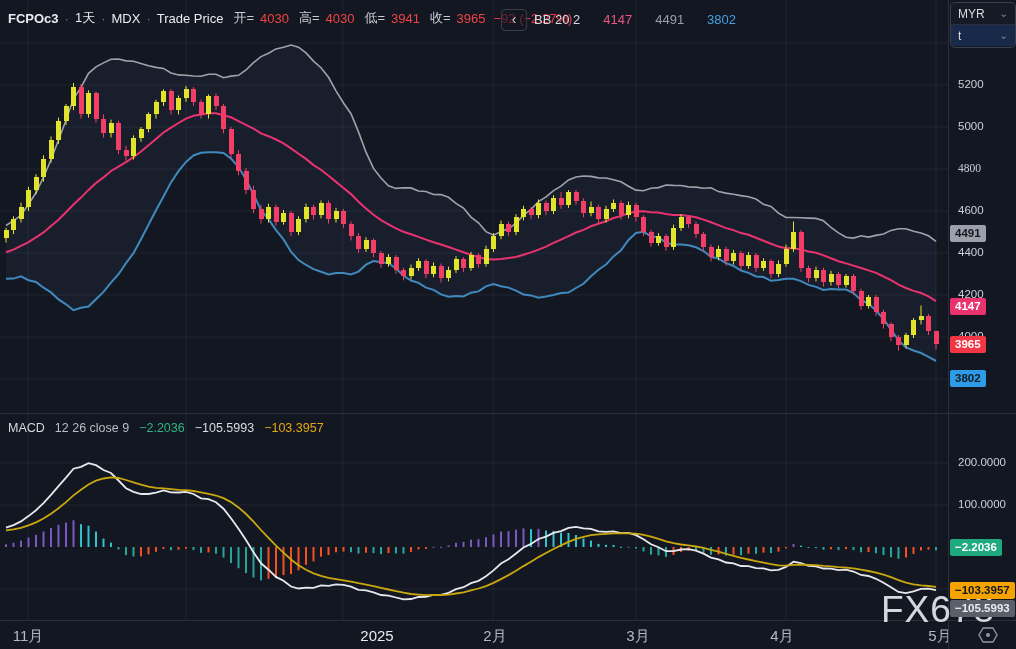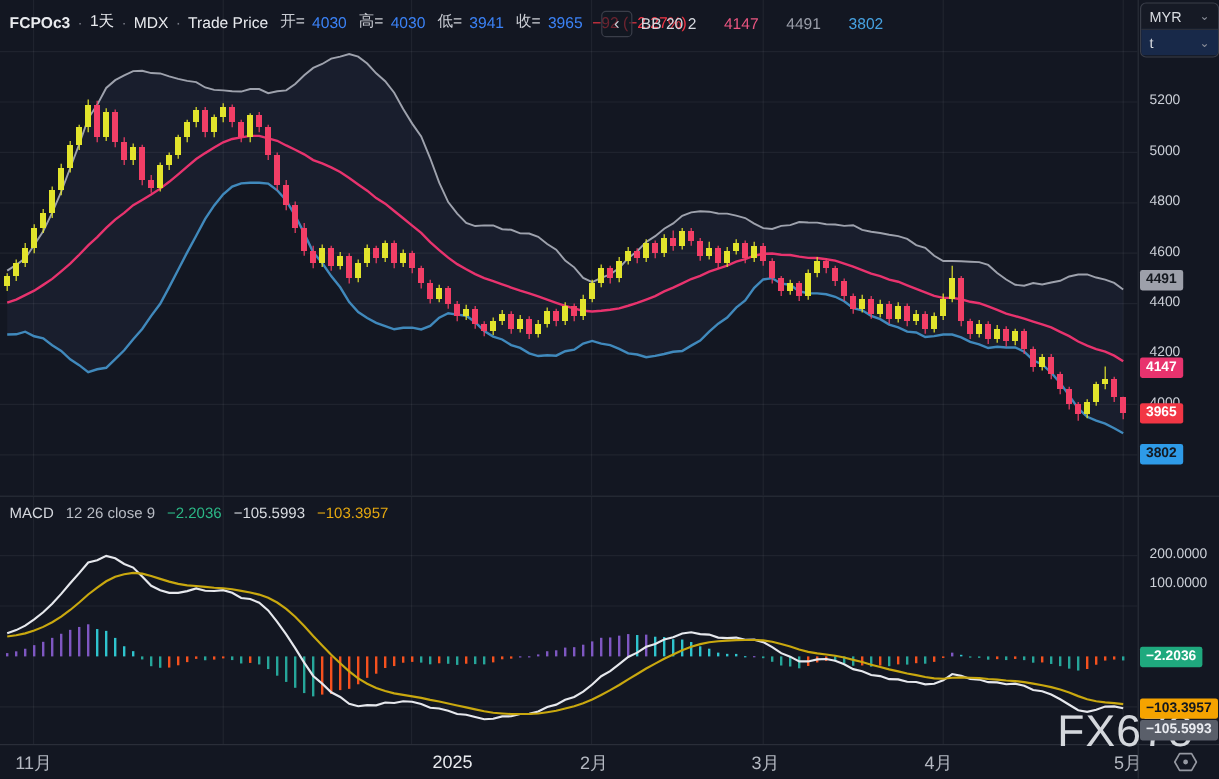--- a/index.html
+++ b/index.html
@@ -8,21 +8,21 @@
   svg{position:absolute;left:0;display:block;}
   #main-svg{top:0;}
   #macd-svg{top:414px;}
   .vline{position:absolute;top:0;left:948px;width:1px;height:649px;background:#2a2e39;z-index:4;}
   .pane-divider{position:absolute;left:0;top:413px;width:1016px;height:1px;background:#2a2e39;z-index:4;}
   .time-divider{position:absolute;left:0;top:620px;width:1016px;height:1px;background:#2a2e39;z-index:4;}
   .legend{position:absolute;left:8px;top:9px;z-index:10;display:flex;align-items:center;gap:6px;
     font-size:13px;color:#e9ebef;white-space:nowrap;}
   .legend .sep{color:#787b86;}
   .legend .lab{color:#c9ccd3;margin-left:4px;}
-  .legend .val{color:#3b82f6;}
+  .legend .val{color:#ef4444;}
   .legend .chg{color:#f23645;margin-left:2px;}
   .collapse-btn{position:absolute;left:501px;top:9px;width:24px;height:20px;z-index:10;
     border:1px solid #3a3e49;border-radius:4px;color:#cfd2d8;font-size:14px;line-height:18px;
     text-align:center;cursor:pointer;background:rgba(19,23,34,.6);}
   .bb-legend{position:absolute;left:534px;top:12px;z-index:10;display:flex;gap:23px;
     font-size:13px;color:#d5d8de;white-space:nowrap;}
   .macd-legend{position:absolute;left:8px;top:421px;z-index:10;display:flex;gap:10px;
     font-size:12.5px;color:#d5d8de;white-space:nowrap;}
   .macd-legend .params{color:#b9bdc5;}
   .currency-box{position:absolute;left:950px;top:2px;width:64px;height:44px;z-index:11;
@@ -517,31 +517,31 @@
 
   <div class="watermark">FX678</div>
 
   <svg class="gear" viewBox="0 0 20 18">
     <polygon points="5,2 15,2 19,9 15,16 5,16 1,9" fill="none" stroke="#9598A1" stroke-width="1.4" stroke-linejoin="round"></polygon>
     <circle cx="10" cy="9" r="2" fill="#9598A1"></circle>
   </svg>
 
 <div class="axis-tick" style="top: 78px;">5200</div>
     <div class="axis-tick" style="top: 120px;">5000</div>
-    <div class="axis-tick" style="top: 162px;">4800</div>
+    <div class="axis-tick" style="top: 162px; font-family: Liberation Serif, serif;">4800</div>
     <div class="axis-tick" style="top: 204px;">4600</div>
     <div class="axis-tick" style="top: 246px;">4400</div>
     <div class="axis-tick" style="top: 288px;">4200</div>
     <div class="axis-tick" style="top: 330px;">4000</div>
     <div class="badge" style="background: rgb(157, 160, 170); color: rgb(20, 24, 31); top: 225.39px;">4491</div>
     <div class="badge" style="background: rgb(232, 51, 110); color: rgb(255, 255, 255); top: 297.63px;">4147</div>
     <div class="badge" style="background: rgb(242, 54, 69); color: rgb(255, 255, 255); top: 335.85px;">3965</div>
     <div class="badge" style="background: rgb(46, 155, 232); color: rgb(20, 24, 31); top: 370.08px;">3802</div>
     <div class="axis-tick" style="top: 456px;">200.0000</div>
-    <div class="axis-tick" style="top: 480px;">100.0000</div>
+    <div class="axis-tick" style="top: 498px;">100.0000</div>
     <div class="badge" style="background: rgb(31, 169, 126); color: rgb(255, 255, 255); top: 539.426px;">−2.2036</div>
     <div class="badge" style="background: rgb(245, 163, 0); color: rgb(20, 24, 31); top: 581.926px;">−103.3957</div>
     <div class="badge" style="background: rgb(90, 95, 106); color: rgb(233, 235, 240); top: 599.926px;">−105.5993</div>
     <div class="time-label" style="left: 28px;">11月</div>
     <div class="time-label" style="left: 187px; margin-top: 44px;">12月</div>
     <div class="time-label strong" style="left: 345px;">2025</div>
     <div class="time-label" style="left: 495px;">2月</div>
     <div class="time-label" style="left: 638px;">3月</div>
     <div class="time-label" style="left: 782px;">4月</div>
     <div class="time-label" style="left: 940px;">5月</div>

